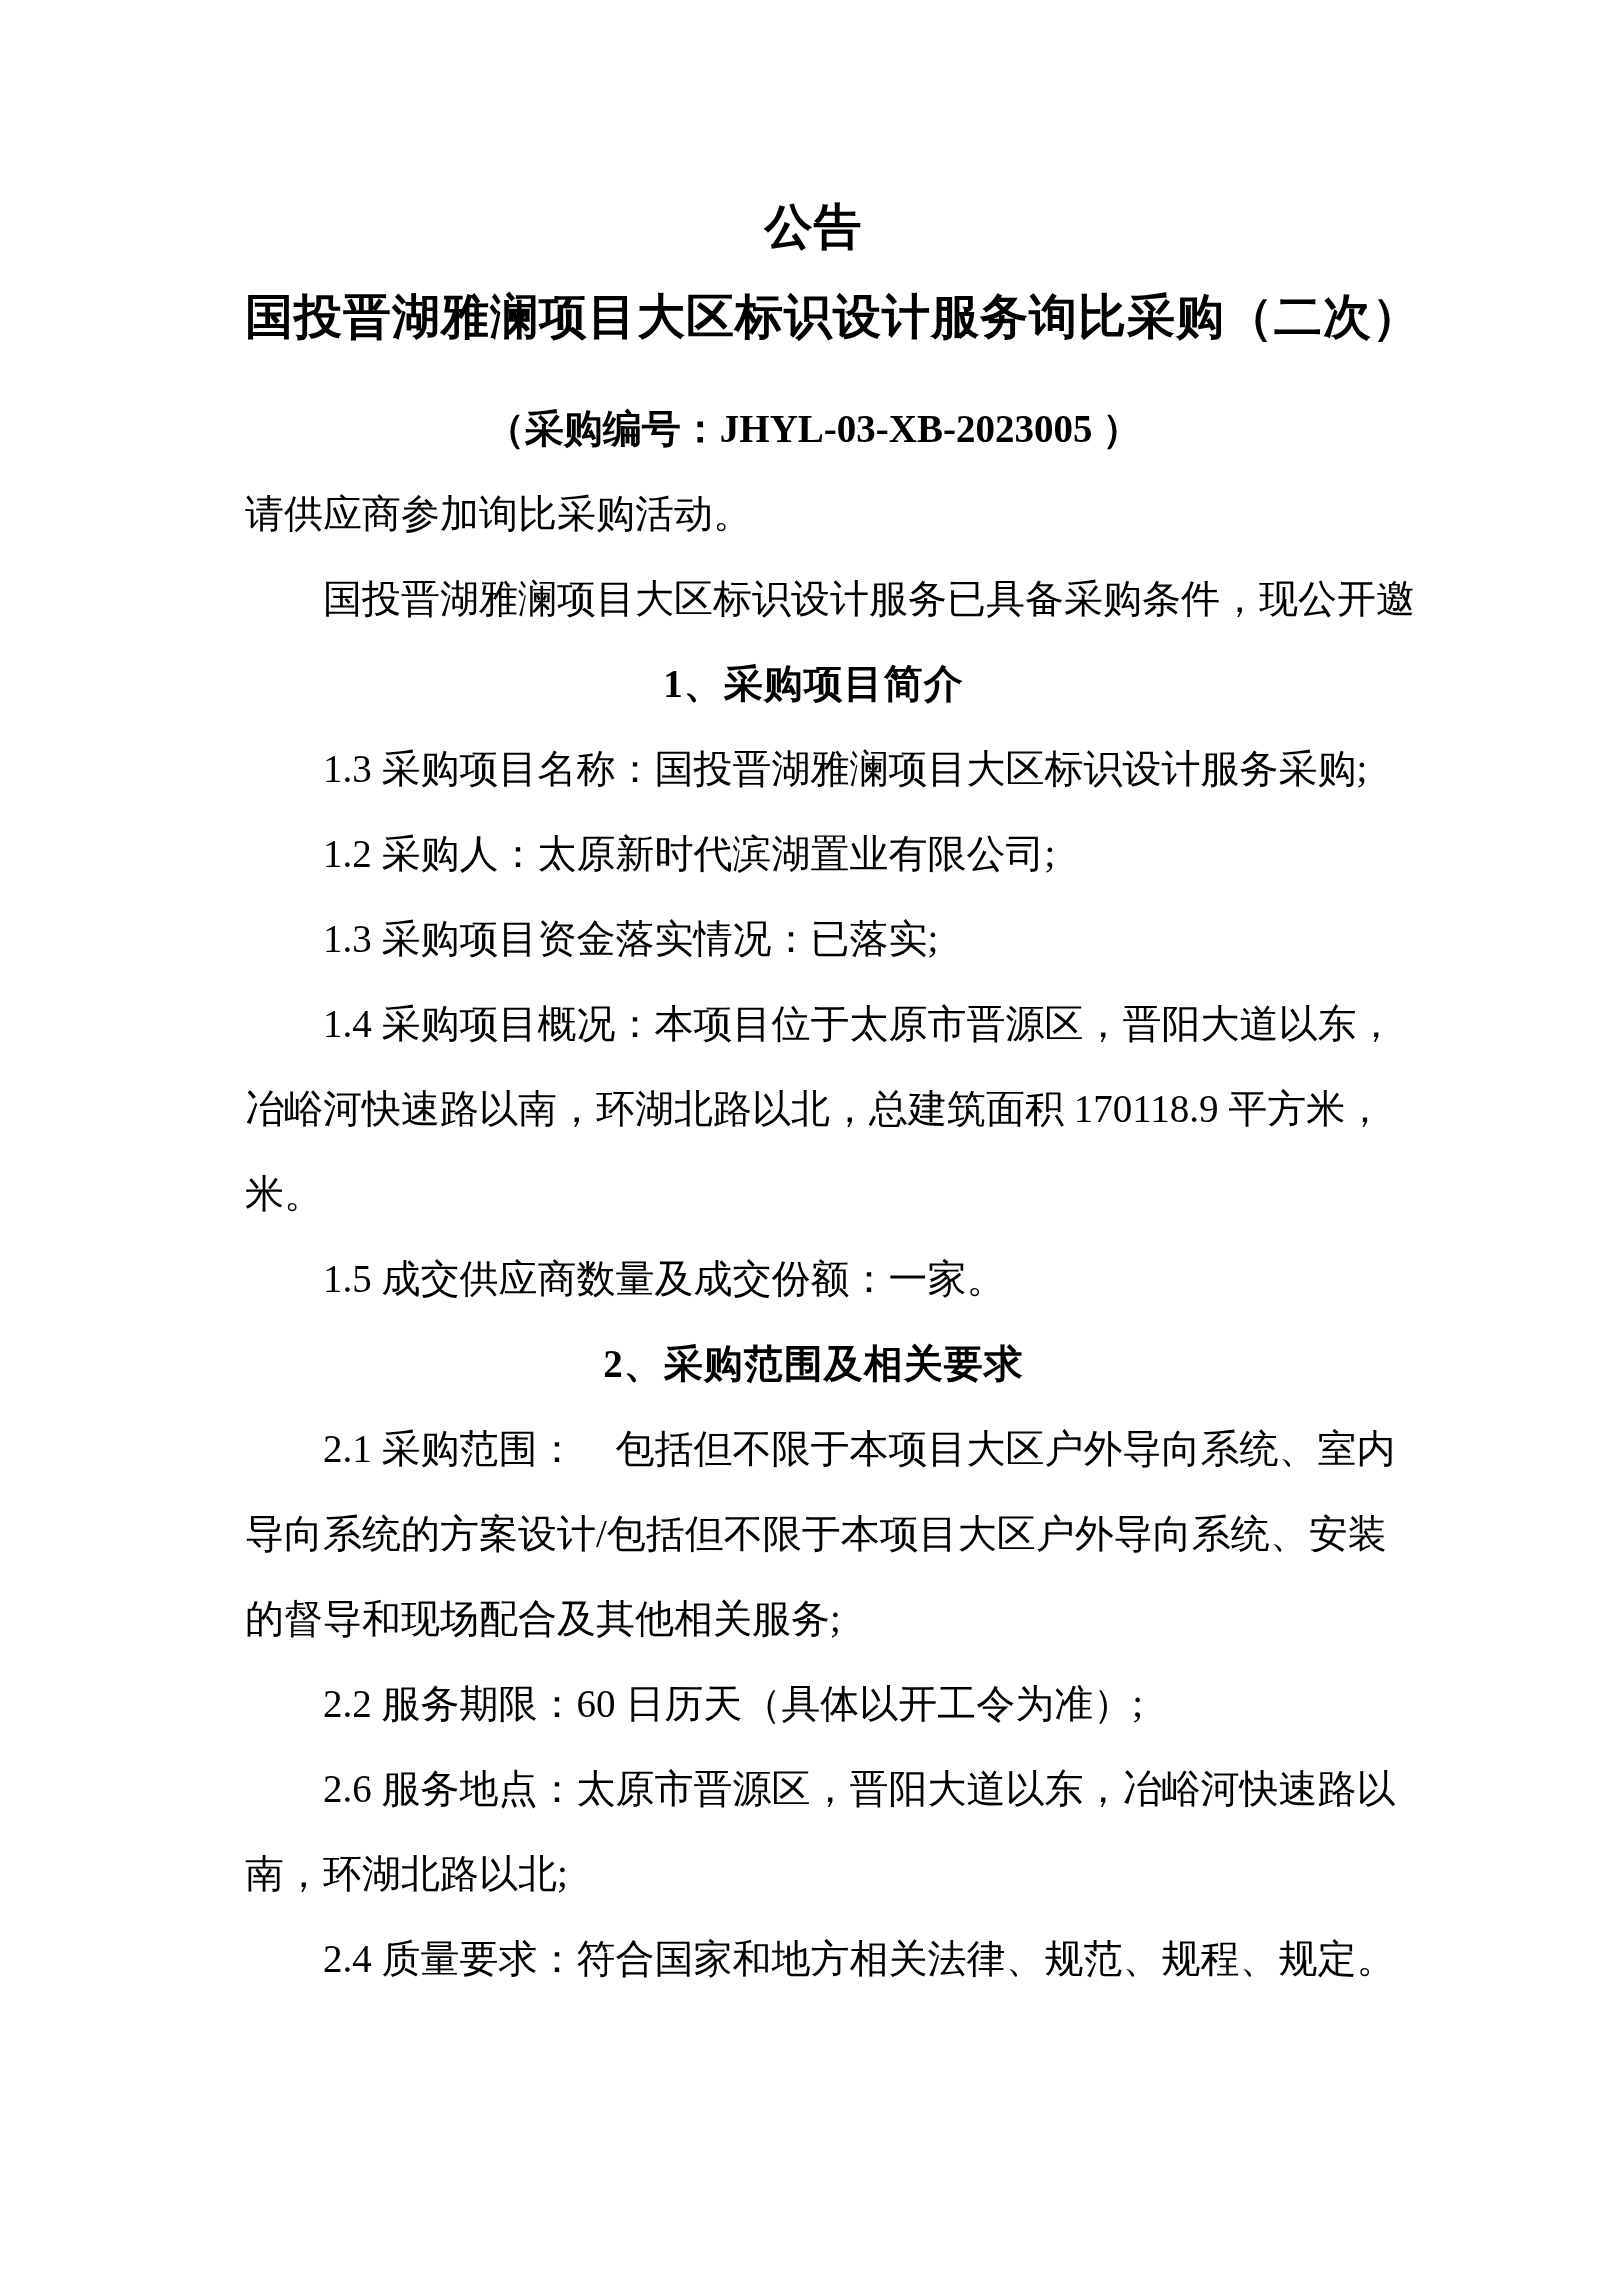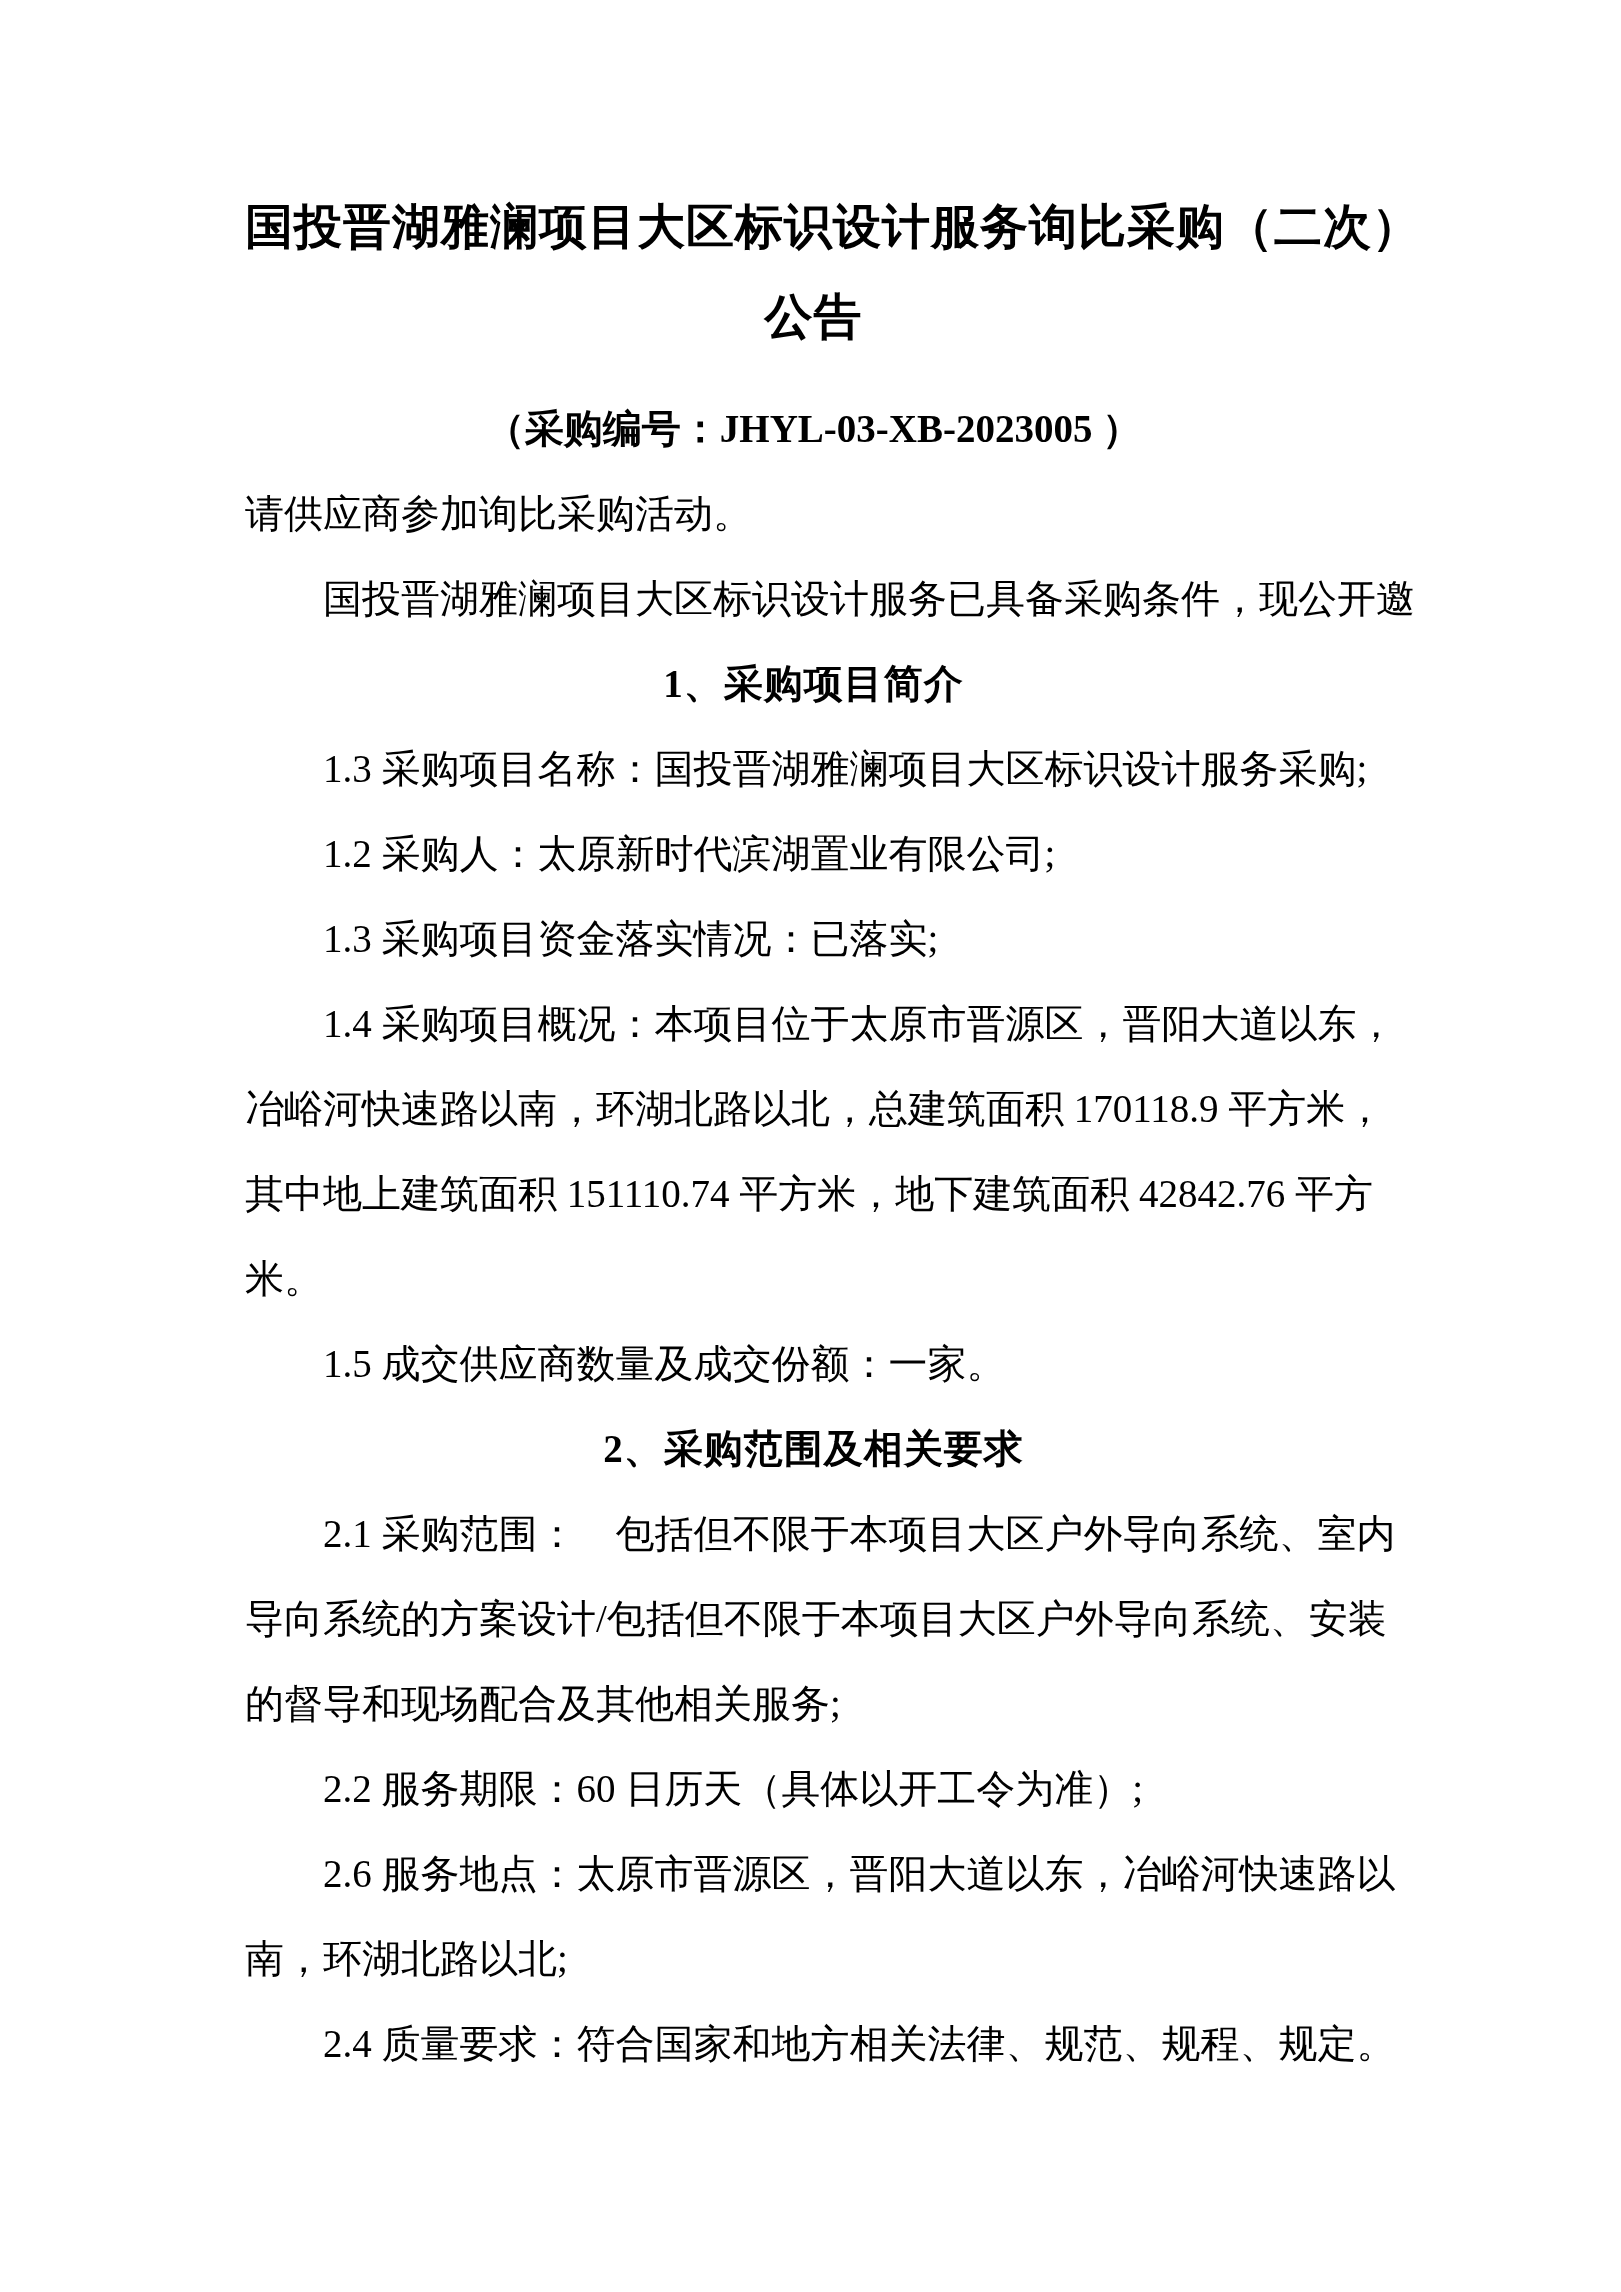--- a/index.html
+++ b/index.html
@@ -54,40 +54,39 @@
     letter-spacing: 1px;
     text-align: center;
   }
 </style>
 </head>
 <body>
 
 <div class="page">
 
   <h1 class="doc-title">
+    <span class="title-line">公告</span>
     <span class="title-line">国投晋湖雅澜项目大区标识设计服务询比采购（二次）</span>
-    <span class="title-line">公告</span>
   </h1>
 
   <div class="subtitle">（采购编号：JHYL-03-XB-2023005 ）</div>
 
   <div class="doc-body">
 
     <p class="line">请供应商参加询比采购活动。</p>
     <p class="line indent">国投晋湖雅澜项目大区标识设计服务已具备采购条件，现公开邀</p>
 
     <p class="line heading">1、采购项目简介</p>
 
     <p class="line indent">1.3 采购项目名称：国投晋湖雅澜项目大区标识设计服务采购;</p>
     <p class="line indent">1.2 采购人：太原新时代滨湖置业有限公司;</p>
     <p class="line indent">1.3 采购项目资金落实情况：已落实;</p>
 
     <p class="line indent">1.4 采购项目概况：本项目位于太原市晋源区，晋阳大道以东，</p>
     <p class="line">冶峪河快速路以南，环湖北路以北，总建筑面积 170118.9 平方米，</p>
-    <p class="line">其中地上建筑面积 151110.74 平方米，地下建筑面积 42842.76 平方</p>
     <p class="line">米。</p>
 
     <p class="line indent">1.5 成交供应商数量及成交份额：一家。</p>
 
     <p class="line heading">2、采购范围及相关要求</p>
 
     <p class="line indent">2.1 采购范围：　包括但不限于本项目大区户外导向系统、室内</p>
     <p class="line">导向系统的方案设计/包括但不限于本项目大区户外导向系统、安装</p>
     <p class="line">的督导和现场配合及其他相关服务;</p>
 

